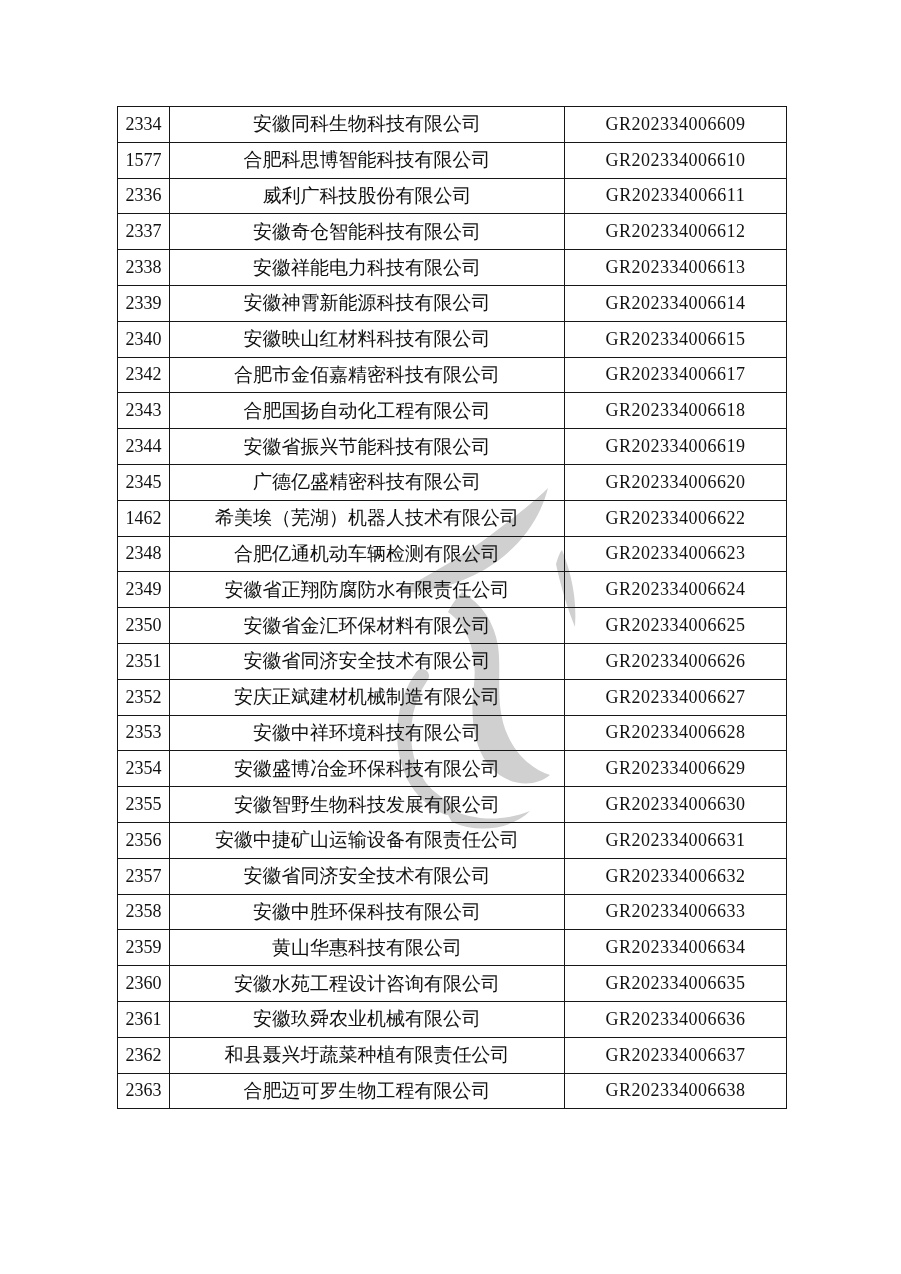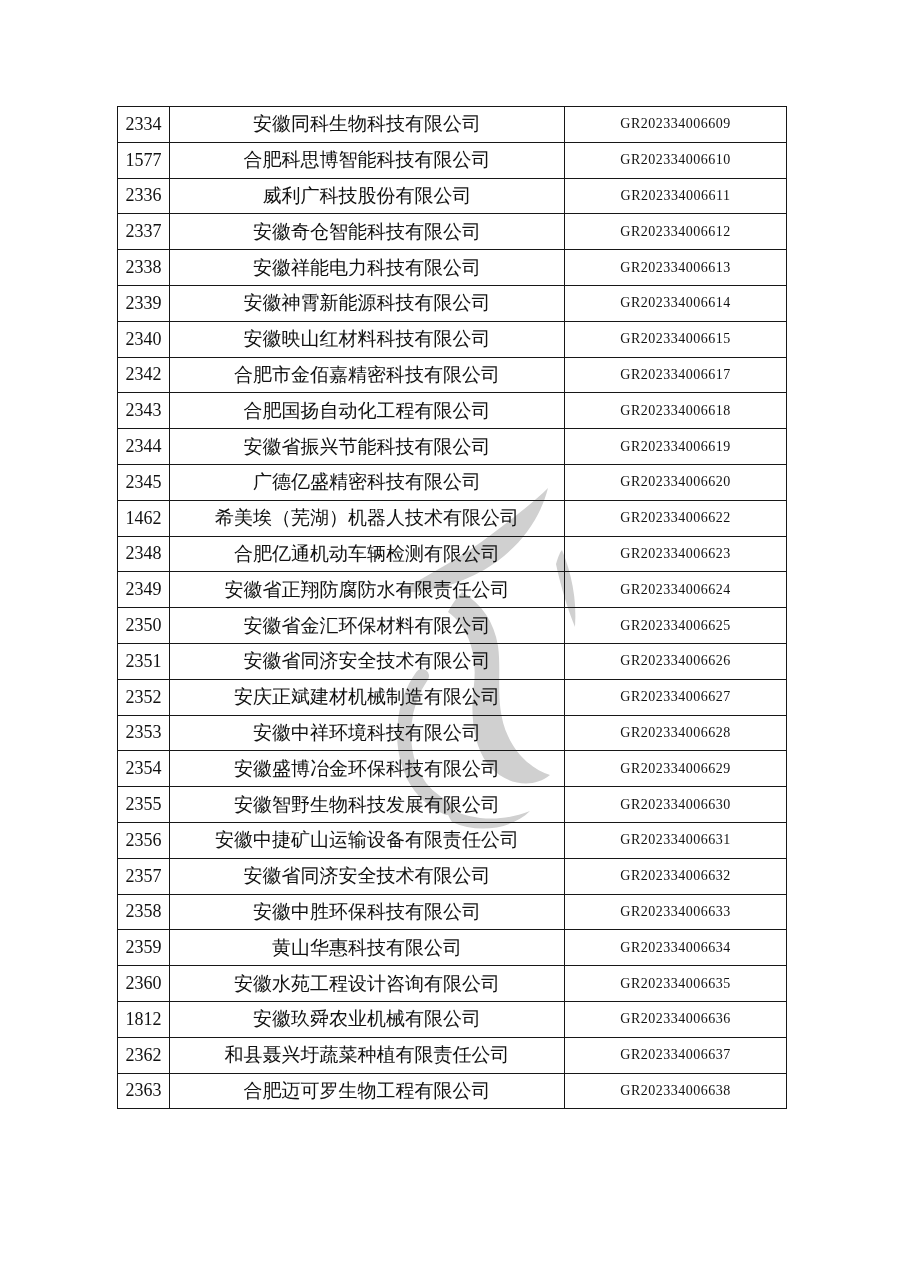--- a/index.html
+++ b/index.html
@@ -52,21 +52,21 @@
   td.serial-cell {
     width: 51px;
     font-size: 18px;
   }
   td.company-cell {
     width: 394px;
     font-size: 19px;
   }
   td.code-cell {
     width: 221px;
-    font-size: 14px;
+    font-size: 18px;
     letter-spacing: 0.5px;
   }
 </style>
 </head>
 <body>
 
 <div class="sheet">
 
   <svg class="watermark" viewBox="0 0 215 355" xmlns="http://www.w3.org/2000/svg" aria-hidden="true">
     <path d="M 158 8 C 150 40 128 70 94 90 C 64 107 32 114 8 112 C 40 94 74 76 102 54 C 126 36 146 20 158 8 Z" fill="#d0d0d0"></path>
@@ -224,21 +224,21 @@
       <td class="code-cell">GR202334006634</td>
     </tr>
 
     <tr>
       <td class="serial-cell">2360</td>
       <td class="company-cell">安徽水苑工程设计咨询有限公司</td>
       <td class="code-cell">GR202334006635</td>
     </tr>
 
     <tr>
-      <td class="serial-cell">1812</td>
+      <td class="serial-cell">2361</td>
       <td class="company-cell">安徽玖舜农业机械有限公司</td>
       <td class="code-cell">GR202334006636</td>
     </tr>
 
     <tr>
       <td class="serial-cell">2362</td>
       <td class="company-cell">和县聂兴圩蔬菜种植有限责任公司</td>
       <td class="code-cell">GR202334006637</td>
     </tr>
 

